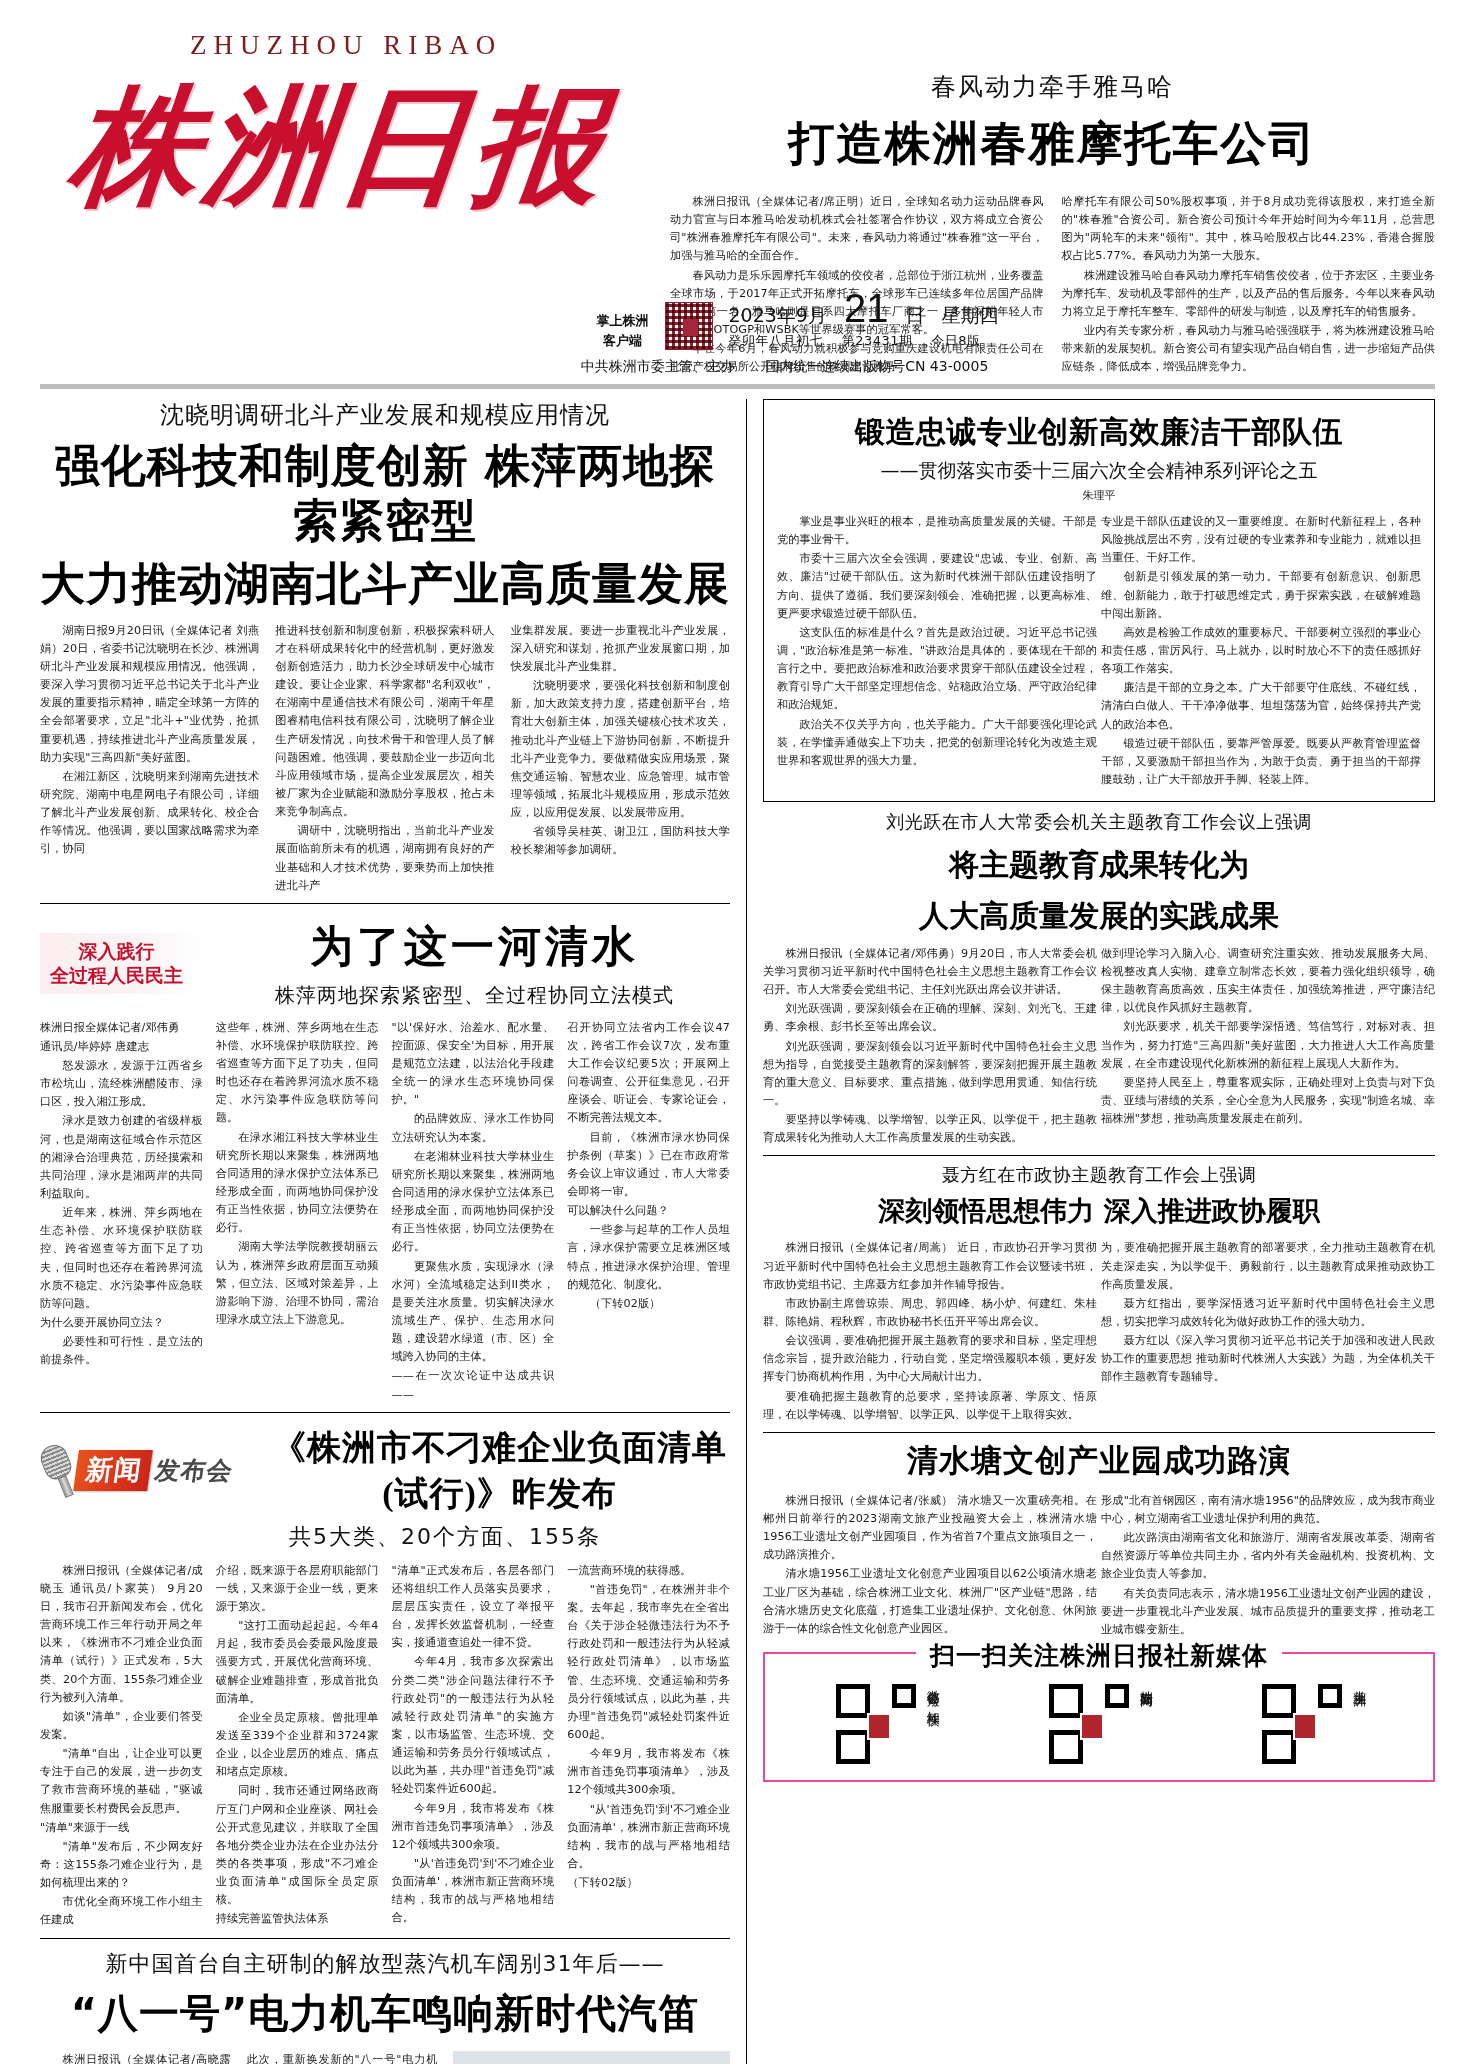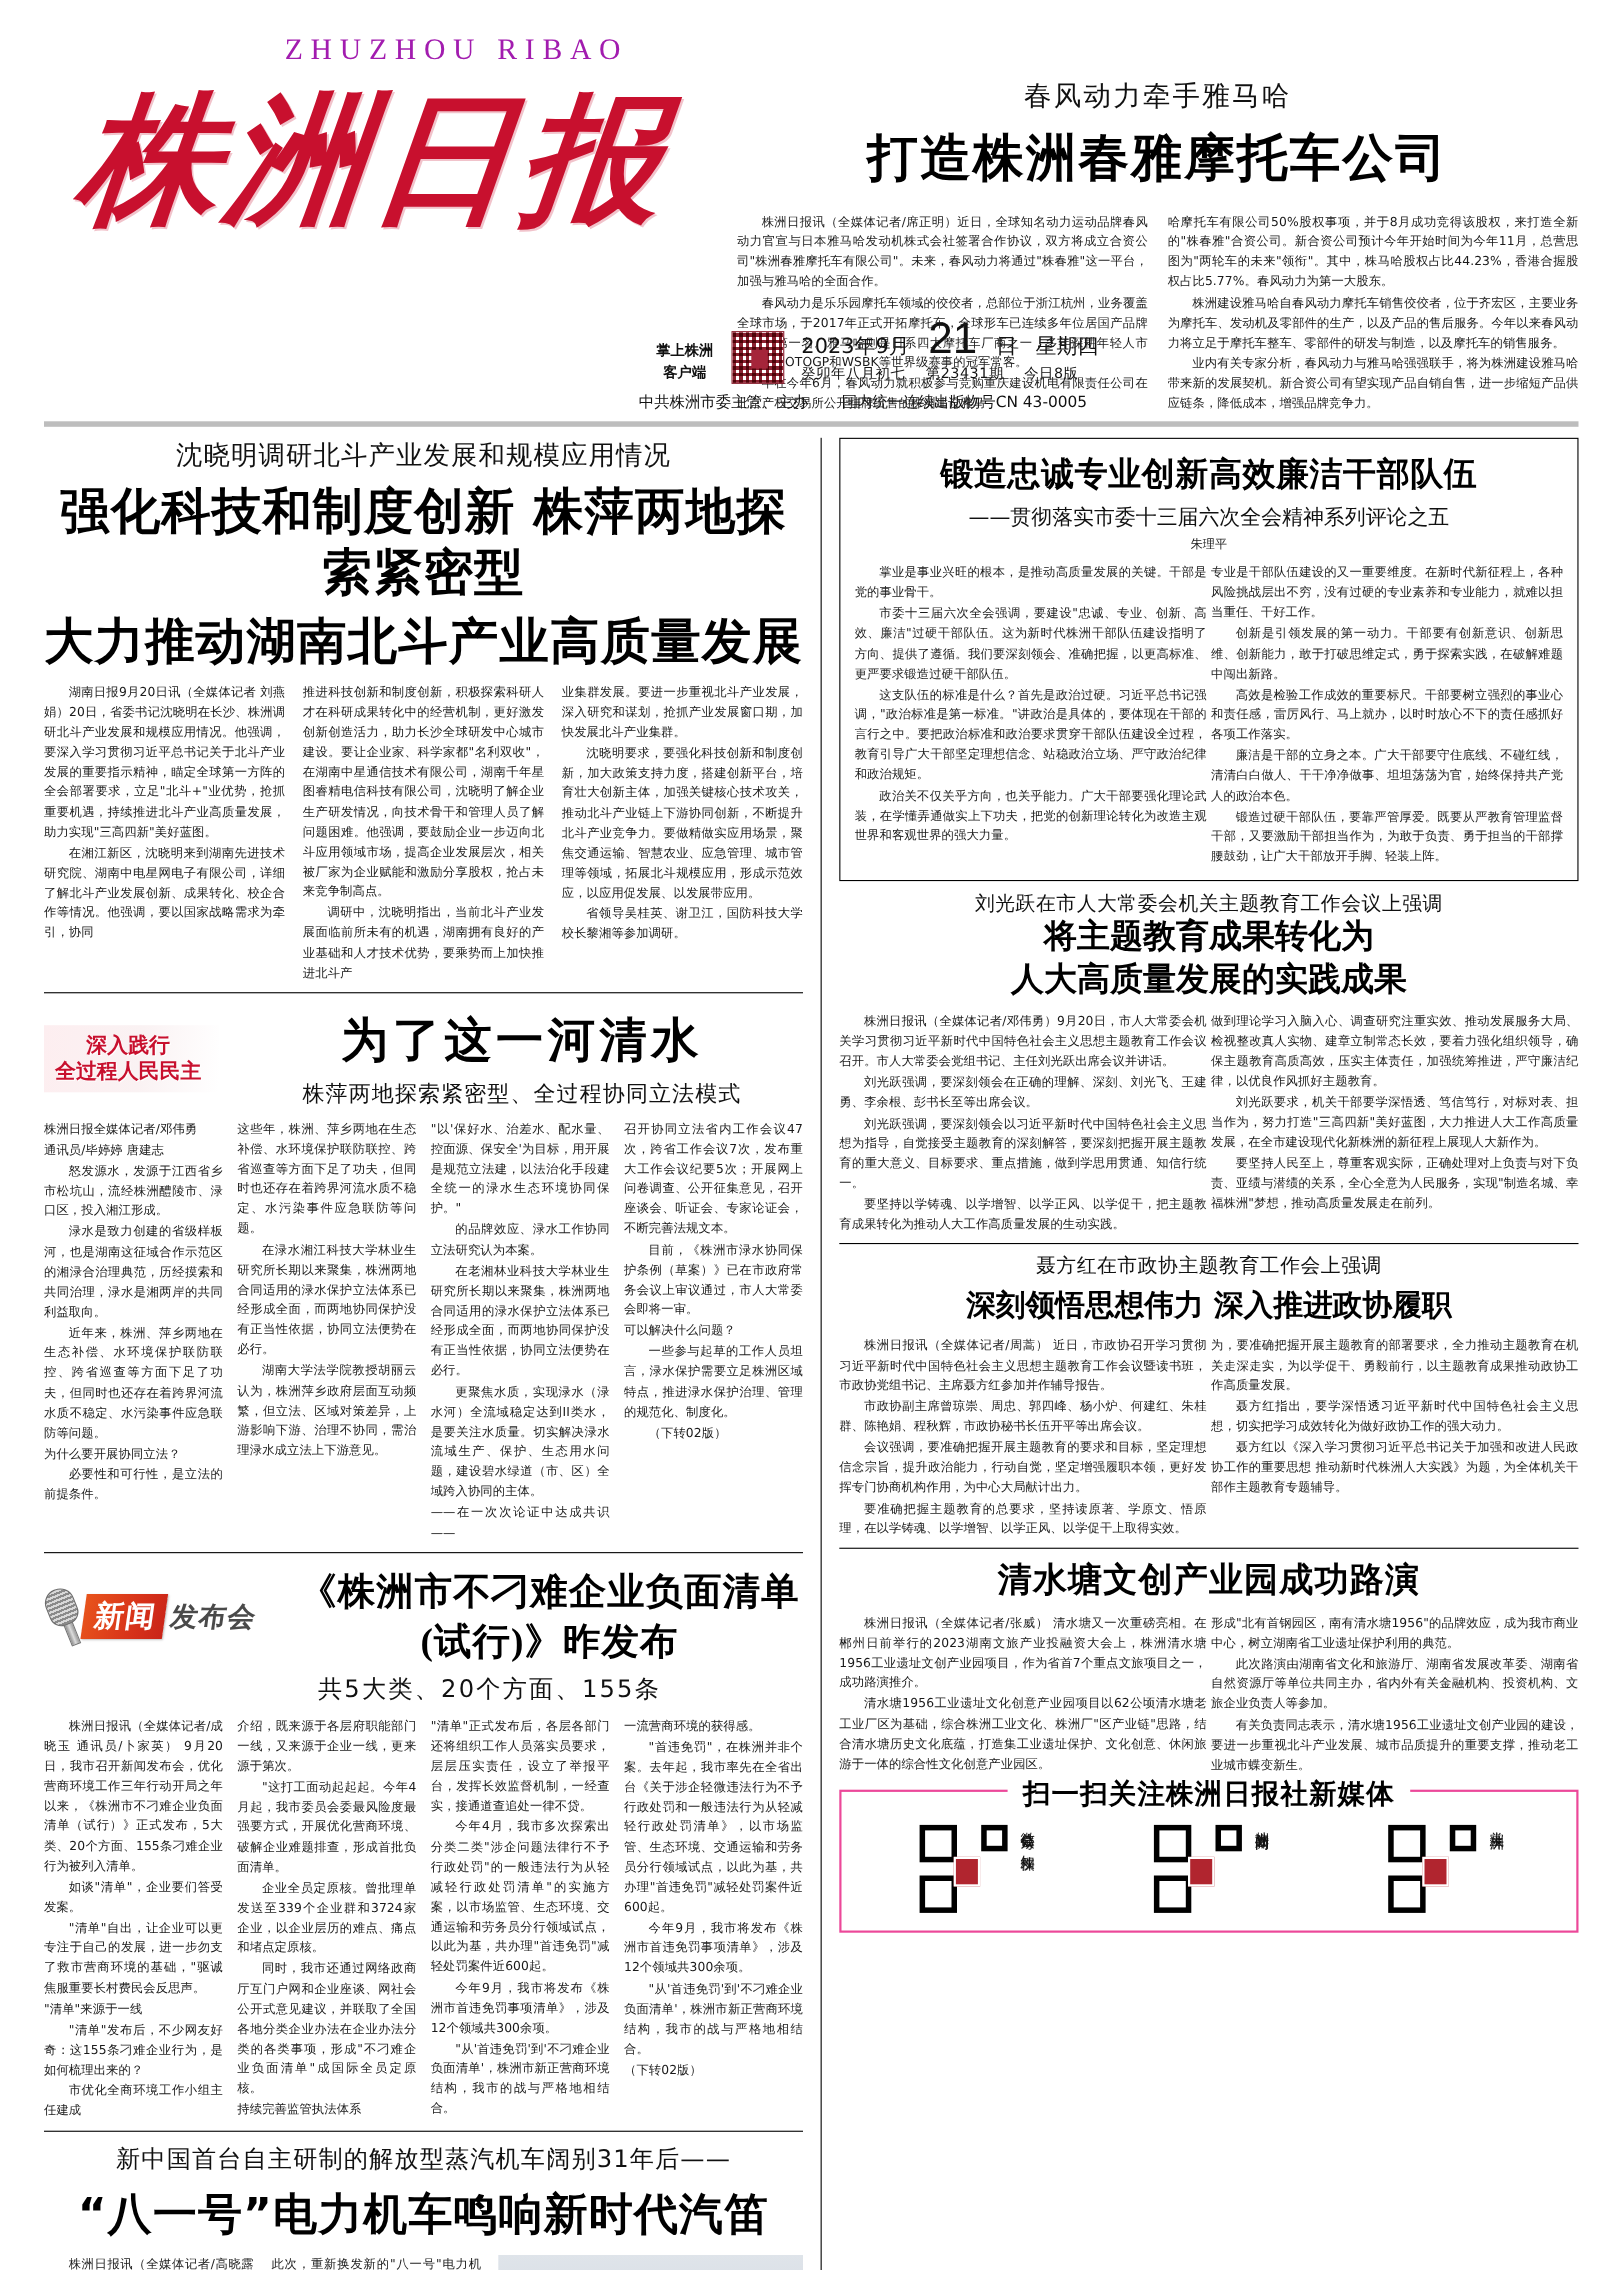--- a/index.html
+++ b/index.html
@@ -10,22 +10,22 @@
     color: #000;
     overflow: hidden;
   }
   .page { width: 1475px; height: 2064px; padding: 18px 40px 0 40px; position: relative; }
 
   
   .masthead { display: flex; align-items: flex-start; height: 270px; position: relative; }
   .mast-left { width: 600px; position: relative; }
   .pinyin {
     font-family: "Liberation Serif", serif;
-    font-size: 27px; letter-spacing: 7px; color: #a21caf;
-    text-align: center; padding-left: 150px; padding-top: 12px; font-weight: 400;
+    font-size: 27px; letter-spacing: 7px; color: #7f1d1d;
+    text-align: left; padding-left: 150px; padding-top: 12px; font-weight: 400;
   }
   .mast-logo {
     font-family: "DejaVu Serif", serif;
     font-size: 128px; font-weight: 700; color: #c8102e;
     letter-spacing: 6px; line-height: 1.25;
     text-align: center; padding-top: 4px;
     font-style: italic;
     transform: skewX(-6deg);
     text-shadow: 2px 2px 0 rgba(200,16,46,.25);
   }
@@ -194,21 +194,21 @@
     font-family: "DejaVu Sans", sans-serif; font-size: 11px;
     text-align: center; margin-top: 4px; color: #222;
   }
   .r-shoulder {
     font-family: "DejaVu Sans", sans-serif; font-size: 18px;
     text-align: center; color: #111; letter-spacing: .5px;
   }
   .r-main {
     font-family: Liberation Sans, sans-serif; font-weight: 700;
     font-size: 30px; text-align: center; line-height: 1.28;
-    margin-top: 0; color: #000;
+    margin-top: 12px; color: #000;
   }
   .r-main-sm {
     font-family: "DejaVu Sans", sans-serif; font-weight: 700;
     font-size: 27px; text-align: center; margin-top: 6px; color: #000;
   }
   .r-serif-title {
     font-family: "Liberation Serif", serif; font-weight: 700;
     font-size: 31px; text-align: center; letter-spacing: 1px; color: #000;
   }
 

